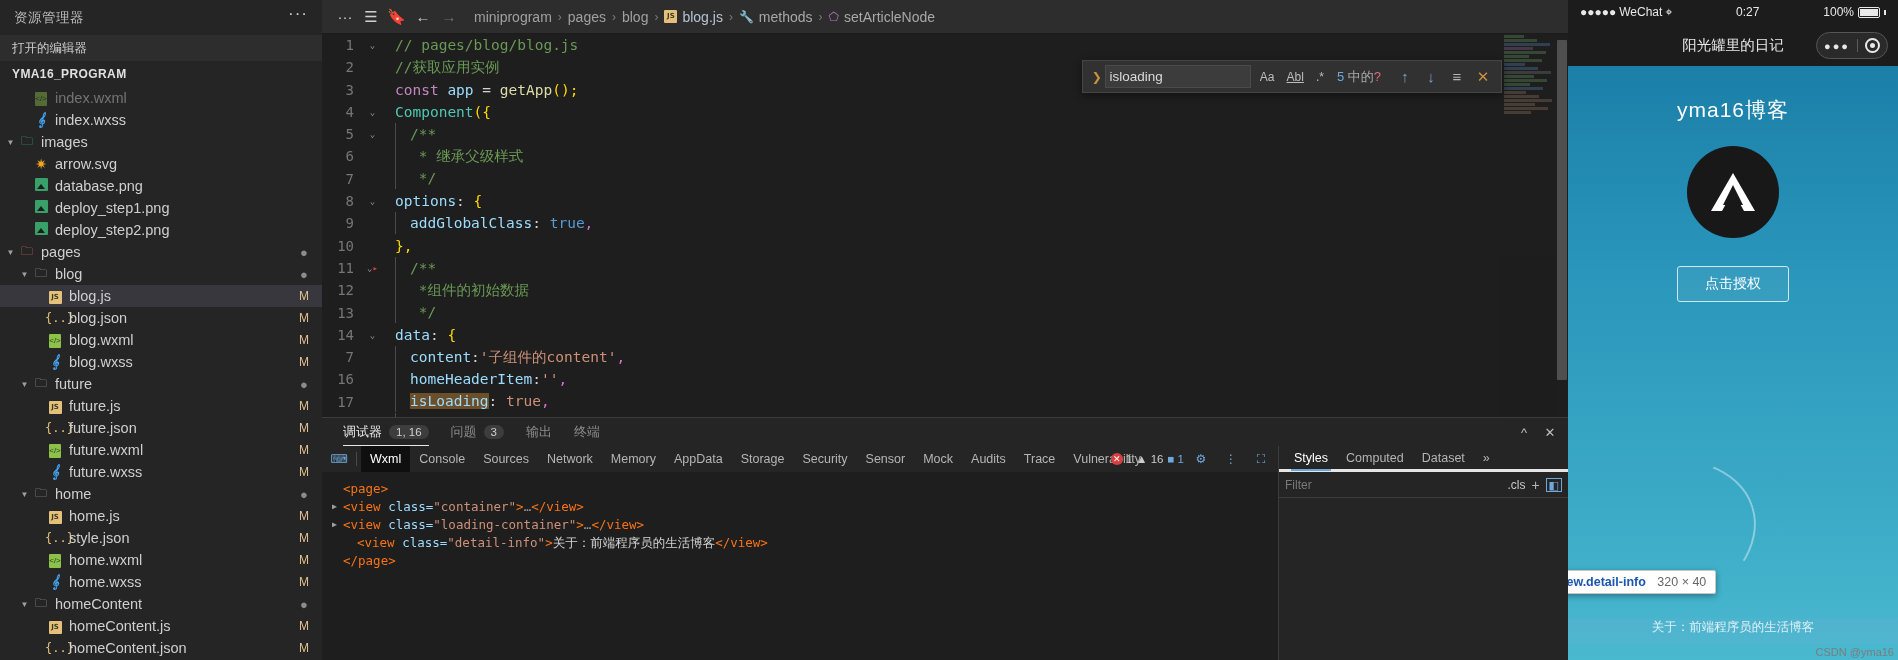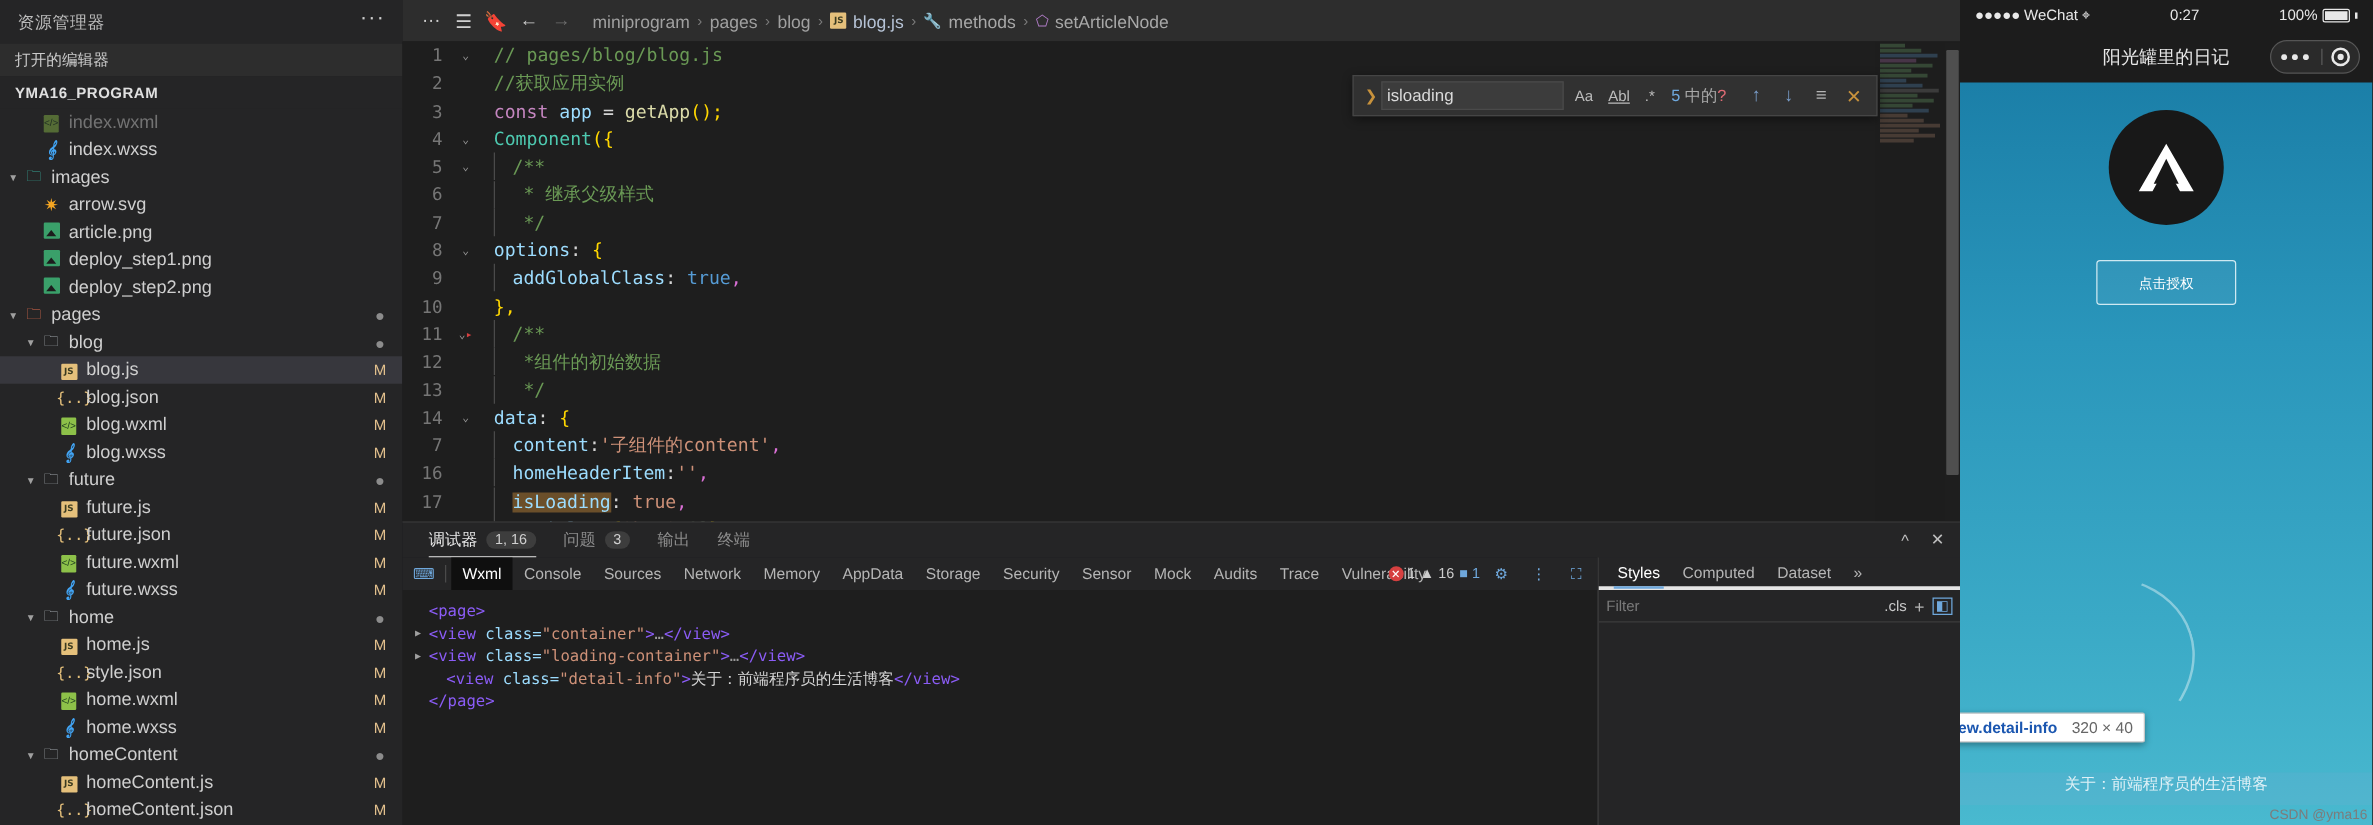--- a/index.html
+++ b/index.html
@@ -117,21 +117,21 @@
   .dtab{ height:26px; padding:4px 9px; display:flex; align-items:center; font-size:12.5px; color:#b5b5b5; cursor:pointer;}
   .dtab.active{ background:#0f0f0f; color:#ffffff; }
   .dt-right-ico{ position:absolute; right:4px; display:flex; align-items:center; gap:4px; }
   .dt-err{ display:flex; align-items:center; gap:3px; font-size:11.5px; }
   .dt-err .x{ background:#d64040; color:#fff; border-radius:50%; width:12px;height:12px; display:inline-flex;
               align-items:center;justify-content:center;font-size:9px;}
   .wxmltree{ flex:1; overflow:hidden; padding:8px 0 0 10px; font-family:"DejaVu Sans Mono","Liberation Mono",monospace;
              font-size:12.5px; line-height:18px; color:#9cdcfe; }
   .wline{ display:flex; align-items:center; white-space:pre; height:18px; }
   .warrow{ width:11px; color:#a0a0a0; font-size:8px; }
-  .tag{ color:#8b5cf6; } .attr{ color:#9cdcfe; } .aval{ color:#ce9178; } .txt{ color:#d4d4d4; }
+  .tag{ color:#f97316; } .attr{ color:#9cdcfe; } .aval{ color:#ce9178; } .txt{ color:#d4d4d4; }
   .ellip{ color:#9a9a9a; }
 
   .dt-styles{ width:290px; flex:0 0 290px; background:#252526; border-left:1px solid #3c3c3c; display:flex; flex-direction:column;}
   .st-tabs{ height:26px; display:flex; align-items:center; padding-left:6px; border-bottom:3px solid #e5e5e5;}
   .stab{ padding:0 9px; height:26px; display:flex; align-items:center; font-size:12.5px; color:#b5b5b5; cursor:pointer; position:relative;}
   .stab.active{ color:#ffffff; }
   .stab.active:after{ content:""; position:absolute; left:6px;right:6px;bottom:0;height:2px;background:#6fa8dc;}
   .st-filter{ height:26px; display:flex; align-items:center; padding:0 6px; border-bottom:1px solid #3c3c3c; gap:6px;}
   .st-filter .fi{ flex:1; font-size:12px; color:#7a7a7a; }
   .st-filter .cls-b{ font-size:12px; color:#c9c9c9; }
@@ -157,21 +157,21 @@
   .caps-dots{ letter-spacing:2px; color:#e8e8e8; font-size:11px; }
   .caps-sep{ width:1px; height:13px; background:#5a5a5a; }
   .caps-circ{ width:15px;height:15px;border:2px solid #e8e8e8;border-radius:50%;display:flex;align-items:center;justify-content:center;}
   .caps-circ i{ width:5px;height:5px;border-radius:50%;background:#e8e8e8;display:block;}
   .sim-screen{ flex:1; background:linear-gradient(180deg,#1b7fa8 0%,#2a96bb 35%,#3aa9c6 72%,#49b9cf 100%);
                position:relative; overflow:hidden; }
   .sim-h1{ text-align:center; color:#fff; font-size:21px; margin-top:30px; letter-spacing:1px; }
   .avatar{ width:92px;height:92px;border-radius:50%;background:#181818;margin:22px auto 0;
            display:flex;align-items:center;justify-content:center;}
   .sim-btn{ width:112px; height:36px; margin:28px auto 0; border:1px solid #cfe9f2; color:#fff;
-            display:flex; align-items:center; justify-content:center; font-size:11px; border-radius:3px;
+            display:flex; align-items:center; justify-content:center; font-size:14px; border-radius:3px;
             background:rgba(255,255,255,.06); cursor:pointer;}
   .swoosh{ position:absolute; left:-10px; bottom:48px; width:200px; height:150px;
            border:2px solid rgba(255,255,255,.35); border-radius:50%;
            border-color:transparent rgba(255,255,255,.4) transparent transparent; transform:rotate(-18deg);}
   .sim-footer{ position:absolute; left:0; right:0; bottom:24px; text-align:center;
                color:#dff1f7; font-size:12.5px; }
   .tooltip{ position:absolute; left:-22px; bottom:66px; background:#fff; border:1px solid #c7c7c7;
             border-radius:2px; padding:4px 9px; font-size:12.5px; color:#333; white-space:nowrap;
             box-shadow:0 2px 6px rgba(0,0,0,.35); z-index:50; }
   .tooltip .sel{ color:#1a56b0; font-weight:bold; }
@@ -220,21 +220,21 @@
         <div class="row">
           <span style="display:inline-block;width:18px"></span>
           <span class="tw"></span>
           <span class="ico"><span class="ic-svg">✷</span></span>
           <span class="lbl">arrow.svg</span>
         </div>
         <div class="row">
           <span style="display:inline-block;width:18px"></span>
           <span class="tw"></span>
           <span class="ico"><span class="ic-png"></span></span>
-          <span class="lbl">article.png</span>
+          <span class="lbl">database.png</span>
         </div>
         <div class="row">
           <span style="display:inline-block;width:18px"></span>
           <span class="tw"></span>
           <span class="ico"><span class="ic-png"></span></span>
           <span class="lbl">deploy_step1.png</span>
         </div>
         <div class="row">
           <span style="display:inline-block;width:18px"></span>
           <span class="tw"></span>
@@ -588,20 +588,21 @@
         <span class="caps-dots">●●●</span>
         <span class="caps-sep"></span>
         <span class="caps-circ">
             <i></i>
           </span>
       </div>
     </div>
 
     <div class="sim-screen">
       <div class="swoosh"></div>
+      <div class="sim-h1">yma16博客</div>
       <div class="avatar">
         <svg width="56" height="46" viewBox="0 0 56 46" aria-hidden="true">
           <path d="M28 4 L50 42 L39 42 L28 22 L17 42 L6 42 Z" fill="#ffffff"></path>
           <path d="M28 16 L38 36 L18 36 Z" fill="#181818"></path>
         </svg>
       </div>
       <div class="sim-btn">点击授权</div>
 
       <div class="hl-overlay" id="detail-hl" style="left:0;right:0;bottom:16px;height:26px;"></div>
       <div class="sim-footer">关于：前端程序员的生活博客</div>

